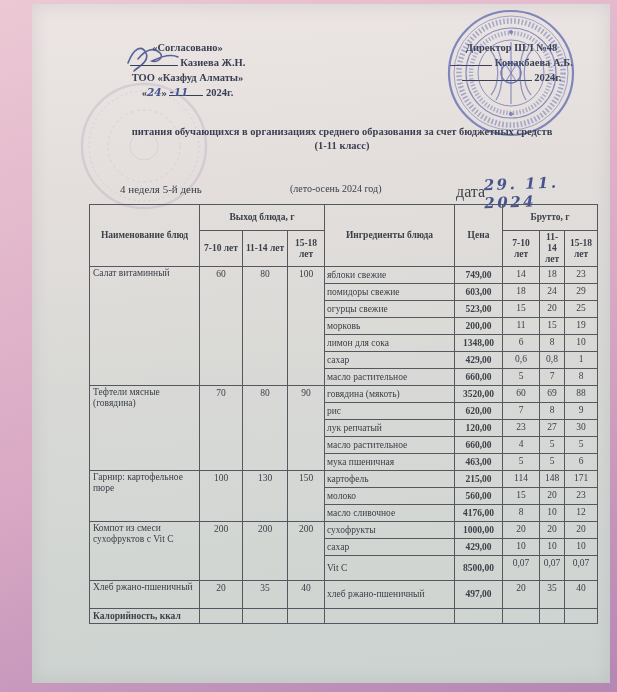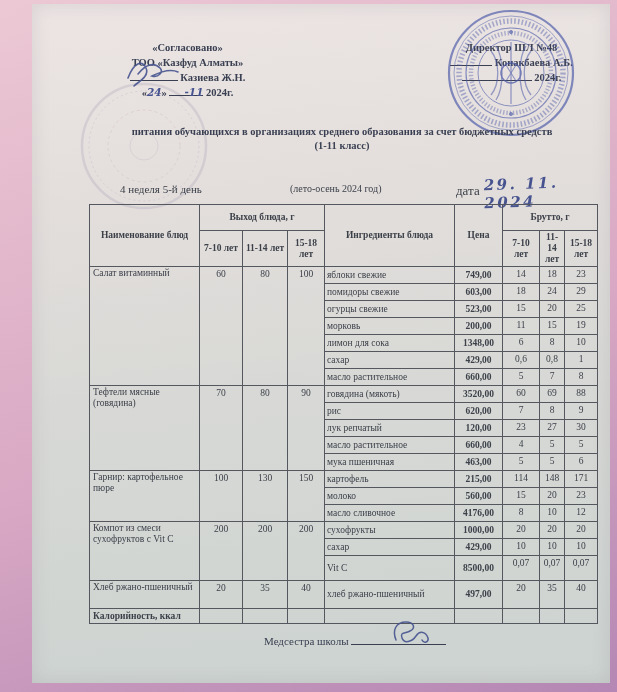--- a/index.html
+++ b/index.html
@@ -31,21 +31,21 @@
   .stamp-right { left:412px; top:2px; opacity:.78; }
   .stamp-left  { left:42px; top:72px; opacity:.45; }
 
   
   .doc-title { position:absolute; top:121px; left:30px; width:560px; text-align:center;
     font-weight:bold; font-size:10.5px; line-height:13.5px; color:#3a4052; }
 
   
   .sub-week   { position:absolute; left:88px;  top:179px; font-size:11px; }
   .sub-season { position:absolute; left:258px; top:179px; font-size:10px; }
-  .sub-date-label { position:absolute; left:424px; top:179px; font-size:13px; }
+  .sub-date-label { position:absolute; left:424px; top:179px; font-size:16px; }
   .sub-date-value { position:absolute; left:452px; top:170px; font-size:15px;
     letter-spacing:2.5px; transform:rotate(-2deg); }
 
   
   .menu-table { position:absolute; left:57px; top:200px; width:508px;
     border-collapse:collapse; table-layout:fixed; font-size:9.5px; line-height:11px; }
   .menu-table th, .menu-table td { border:1px solid #54575e; padding:1px 2px; overflow:hidden; }
   .menu-table thead th { font-weight:bold; text-align:center; vertical-align:middle; }
   .menu-table thead tr.h1 th { height:26px; }
   .menu-table thead tr.h2 th { height:34px; }
@@ -71,33 +71,33 @@
 
   <svg class="stamp stamp-left" width="140" height="140" viewBox="0 0 140 140">
     <circle cx="70" cy="70" r="62" fill="none" stroke="#9a93ad" stroke-width="2.5" opacity="0.55"></circle>
     <circle cx="70" cy="70" r="55" fill="none" stroke="#9a93ad" stroke-width="1" stroke-dasharray="2 3" opacity="0.5"></circle>
     <circle cx="70" cy="70" r="36" fill="none" stroke="#b08f9e" stroke-width="1" stroke-dasharray="3 3" opacity="0.45"></circle>
     <circle cx="70" cy="70" r="14" fill="none" stroke="#9a93ad" stroke-width="1" opacity="0.4"></circle>
   </svg>
 
   <div class="approve approve-left">
     <div>«Согласовано»</div>
-    <div>ТОО «Казфуд Алматы»</div>
     <div>
       <span class="sig-wrap">
         <span class="u" style="width:48px"></span>
         <svg class="sig-svg" width="64" height="34" viewBox="0 0 64 34">
           <path d="M4,22 C10,6 18,4 22,12 C26,20 14,26 10,30 M14,18 C22,8 30,6 36,12 C40,16 34,22 28,20 C36,16 46,12 54,16" fill="none" stroke="#46538f" stroke-width="1.6" stroke-linecap="round" opacity="0.9"></path>
         </svg>
       </span>
       <span>Казиева Ж.Н.</span>
     </div>
+    <div>ТОО «Казфуд Алматы»</div>
     <div>
       <span>«</span><span class="hand">24</span><span>»</span>
-      <span class="u" style="width:34px;text-align:right"><span class="hand">-11</span></span>
+      <span class="u" style="width:34px;text-align:left"><span class="hand">-11</span></span>
       <span>2024г.</span>
     </div>
   </div>
 
   <div class="approve approve-right">
     <div>Директор ШЛ №48</div>
     <div>
       <span class="u" style="width:42px"></span>
       <span>Конакбаева А.Б.</span>
     </div>
@@ -323,21 +323,14 @@
           <td></td>
           <td></td>
           <td></td>
           <td></td>
           <td></td>
           <td></td>
         </tr>
       </tbody>
   </table>
 
-  <div class="footer">
-    <span>Медсестра школы</span>
-    <span class="u" style="width:95px"></span>
-    <svg class="nurse-sig" width="60" height="30" viewBox="0 0 60 30">
-      <path d="M14,22 C10,12 14,4 24,4 C32,4 34,10 28,13 C22,16 18,14 20,20 C22,26 30,24 34,18 M34,18 C38,12 44,14 46,20 C47,24 42,26 40,22" fill="none" stroke="#46538f" stroke-width="1.5" stroke-linecap="round" opacity="0.9"></path>
-    </svg>
-  </div>
 
 </div>
 
 </body></html>

